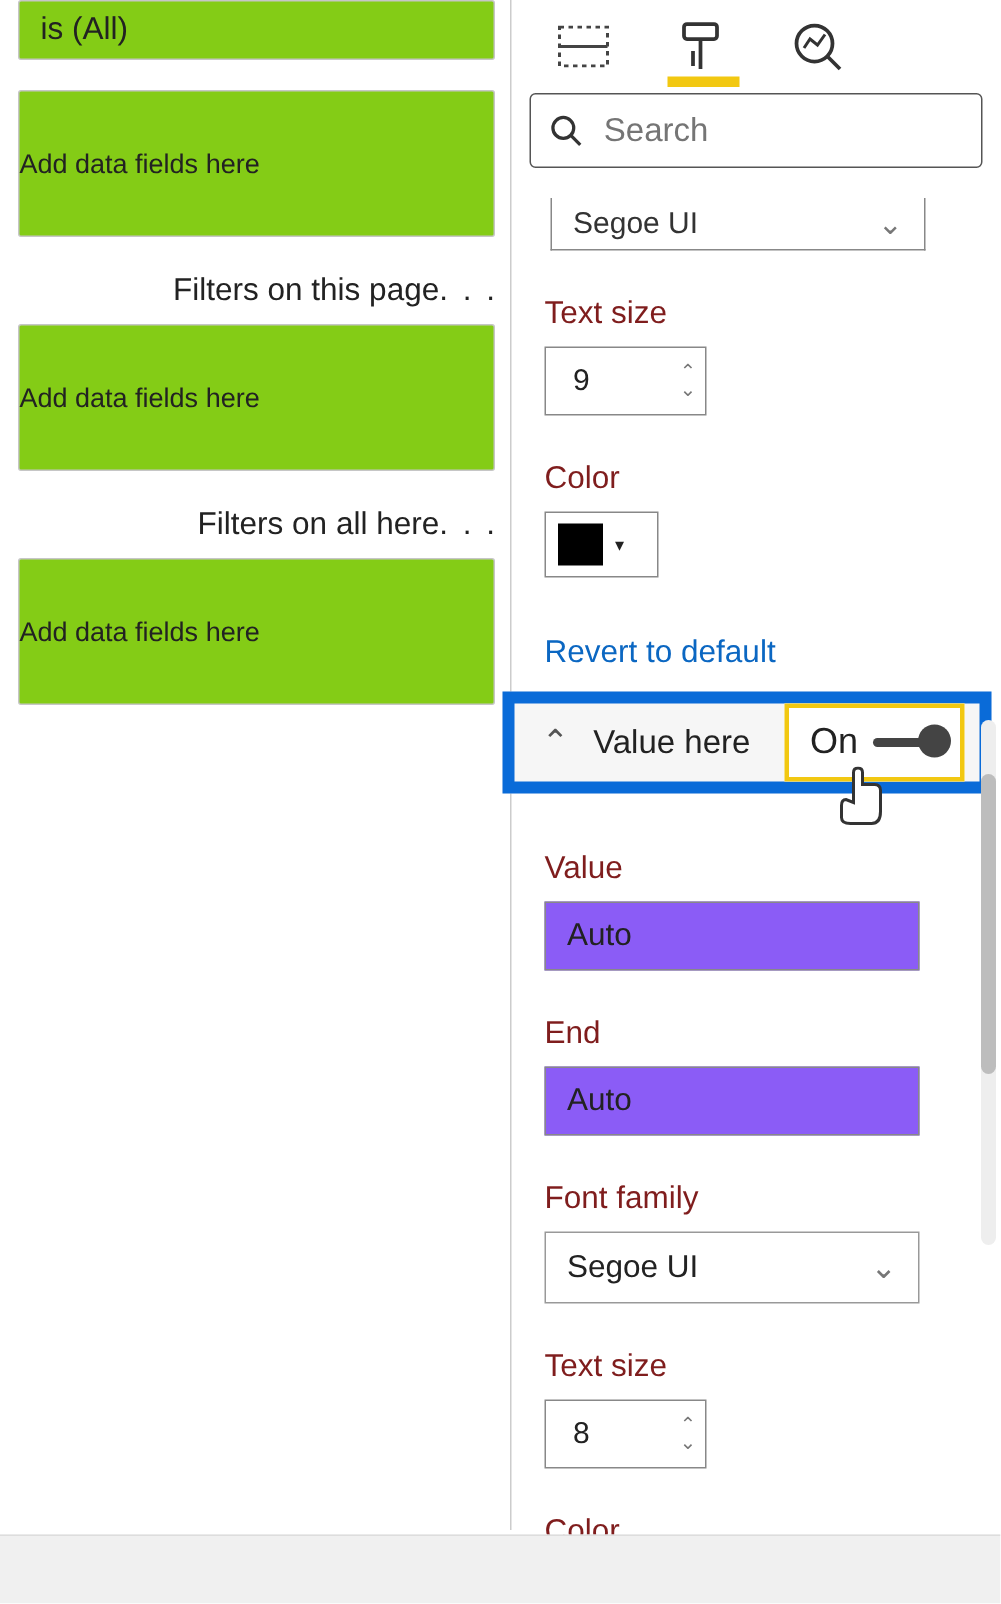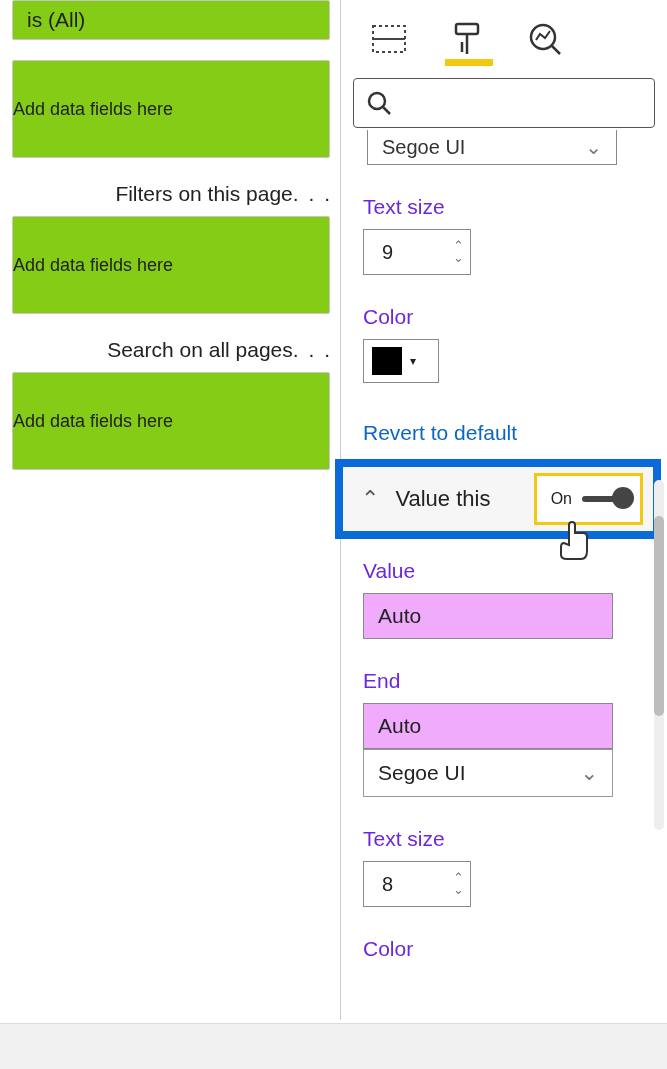--- a/index.html
+++ b/index.html
@@ -34,29 +34,29 @@
 
     
     .search-wrap { margin:10px 12px 0 12px; }
     .search-box {
       height:50px; border:1px solid #555; border-radius:4px; display:flex; align-items:center;
       padding:0 12px; gap:14px; background:#fff;
     }
     .search-box input { border:none; outline:none; font-size:22px; width:100%; color:#555; background:transparent; }
 
     
-    .form-area { padding:0 22px 0 22px; margin-top:2px; position:relative; }
+    .form-area { padding:0 22px 0 22px; margin-top:20px; position:relative; }
     .partial-select {
       width:250px; height:35px; border:1px solid #888; border-top:none;
       display:flex; align-items:center; justify-content:space-between; padding:0 14px;
       font-size:20px; color:#333; margin-left:4px;
     }
     .chev-dn { color:#777; }
 
-    .field-label { font-size:21px; color:#6d28d9; margin-top:30px; margin-bottom:10px; }
+    .field-label { font-size:21px; color:#7f1d1d; margin-top:30px; margin-bottom:10px; }
     .number-box {
       width:108px; height:46px; border:1px solid #888; display:flex; align-items:center; justify-content:space-between;
       padding:0 6px 0 18px; font-size:20px; color:#222;
     }
     .spin-arrows { display:flex; flex-direction:column; gap:0; color:#777; font-size:13px; line-height:12px; }
 
     .color-well {
       width:76px; height:44px; border:1px solid #888; display:flex; align-items:center; gap:8px; padding:0 8px;
     }
     .swatch { width:30px; height:28px; background:#000; }
@@ -69,36 +69,36 @@
       border:8px solid #0a6bd8; background:#f6f6f6; margin:4px 6px 0 -6px;
       height:80px; display:flex; align-items:center; padding:0 10px 0 18px; gap:16px;
       position:relative;
     }
     .chev-up { font-size:22px; color:#555; }
     .hl-title { font-size:22px; color:#222; flex:1; }
     .toggle-box {
       border:3px solid #f2c811; height:52px; padding:0 10px 0 14px; display:flex; align-items:center; gap:10px;
       background:#fff;
     }
-    .toggle-label { font-size:16px; color:#222;text-align:center; }
+    .toggle-label { font-size:24px; color:#222;text-align:center; }
     .switch {
       width:48px; height:6px; background:#444; border-radius:3px; position:relative;
     }
     .switch::after {
       content:""; position:absolute; right:-4px; top:-9px; width:22px; height:22px; border-radius:50%;
       background:#444;
     }
     .cursor-img {
       position:absolute; right:62px; bottom:-30px; pointer-events:none;
     }
 
     
     .text-input {
       width:250px; height:46px; border:1px solid #888; padding:0 14px; font-size:21px; color:#222;
-      display:flex; align-items:center; background:#f0abfc;
+      display:flex; align-items:center; background:#8b5cf6;
     }
     .select-like {
       width:250px; height:48px; border:1px solid #999; display:flex; align-items:center; justify-content:space-between;
       padding:0 14px; font-size:21px; color:#222;
     }
 
     
     .scrollbar-track {
       position:absolute; right:3px; top:480px; width:10px; height:350px; background:#eee; border-radius:5px;
     }
@@ -123,21 +123,21 @@
 
     <div class="section-head">
       <span>Filters on this page</span>
       <span class="dots">. . .</span>
     </div>
     <div class="filter-card drop-target">
       <span>Add data fields here</span>
     </div>
 
     <div class="section-head">
-      <span>Search on all pages</span>
+      <span>Filters on all here</span>
       <span class="dots">. . .</span>
     </div>
     <div class="filter-card drop-target">
       <span>Add data fields here</span>
     </div>
   </div>
 
   <div class="right-pane">
 
     <div class="tabs-row">
@@ -162,20 +162,21 @@
           </svg>
       </div>
     </div>
 
     <div class="search-wrap">
       <div class="search-box">
         <svg width="26" height="26" viewBox="0 0 26 26">
             <circle cx="11" cy="11" r="8" fill="none" stroke="#333" stroke-width="2.5"></circle>
             <line x1="17" y1="17" x2="24" y2="24" stroke="#333" stroke-width="2.5"></line>
           </svg>
+        <input placeholder="Search" style="">
       </div>
     </div>
 
     <div class="form-area">
       <div class="partial-select">
         <span>Segoe UI</span>
         <span class="chev-dn">⌄</span>
       </div>
 
       <div class="field-label">Text size</div>
@@ -191,41 +192,42 @@
       <div class="color-well">
         <div class="swatch"></div>
         <span class="small-tri">▾</span>
       </div>
 
       <div class="revert-link">Revert to default</div>
     </div>
 
     <div class="highlight-box">
       <span class="chev-up">⌃</span>
-      <span class="hl-title">Value this</span>
+      <span class="hl-title">Value here</span>
       <div class="toggle-box">
         <span class="toggle-label">On</span>
         <div class="switch"></div>
       </div>
       <svg class="cursor-img" width="34" height="40" viewBox="0 0 34 40">
         <path d="M12 4 L12 24 L7 22 Q4 22 4 26 L4 34 Q4 38 10 38 L24 38 Q30 38 30 30 L30 16 Q30 12 26 12 L18 12 L18 4 Q18 1 15 1 Q12 1 12 4 Z" fill="#fff" stroke="#333" stroke-width="2"></path>
       </svg>
     </div>
 
     <div class="form-area" style="padding-top:18px;">
       <div class="field-label" style="margin-top:0">Value</div>
       <div class="text-input">
         <span>Auto</span>
       </div>
 
       <div class="field-label">End</div>
       <div class="text-input">
         <span>Auto</span>
       </div>
 
+      <div class="field-label">Font family</div>
       <div class="select-like">
         <span>Segoe UI</span>
         <span class="chev-dn">⌄</span>
       </div>
 
       <div class="field-label">Text size</div>
       <div class="number-box">
         <span>8</span>
         <div class="spin-arrows">
             <span>⌃</span>

